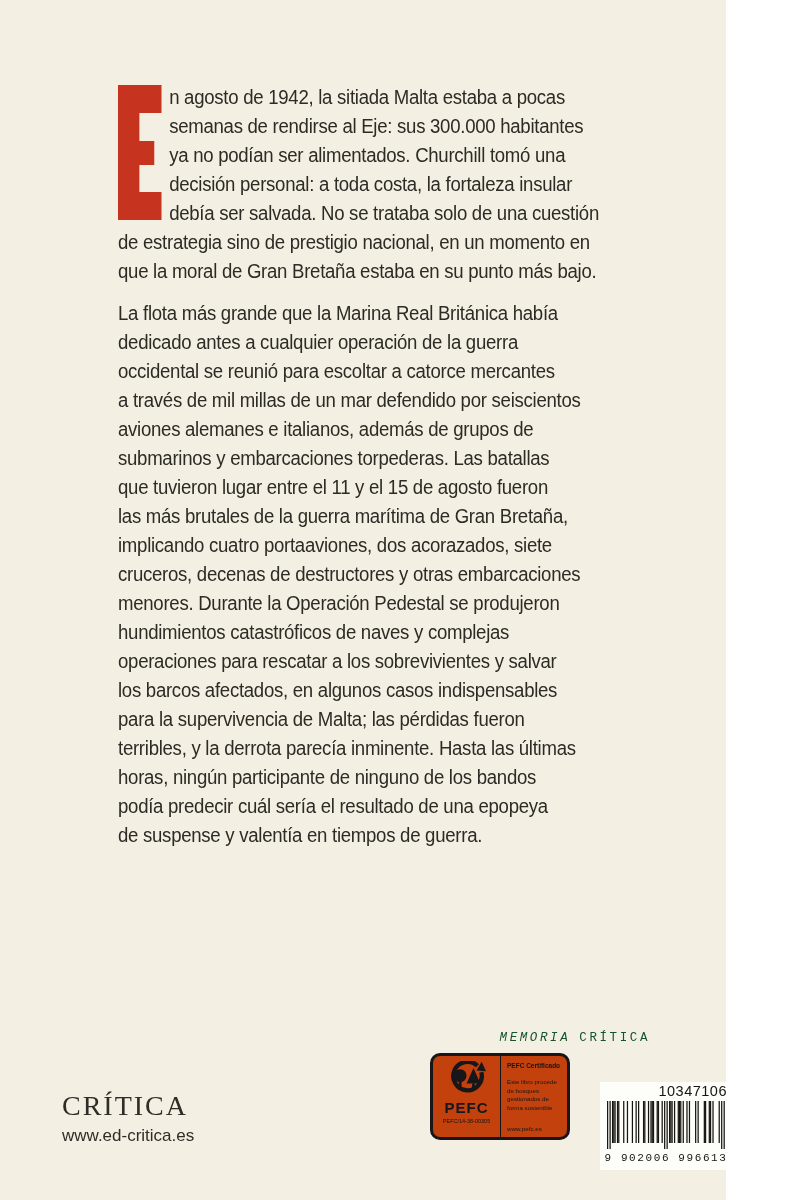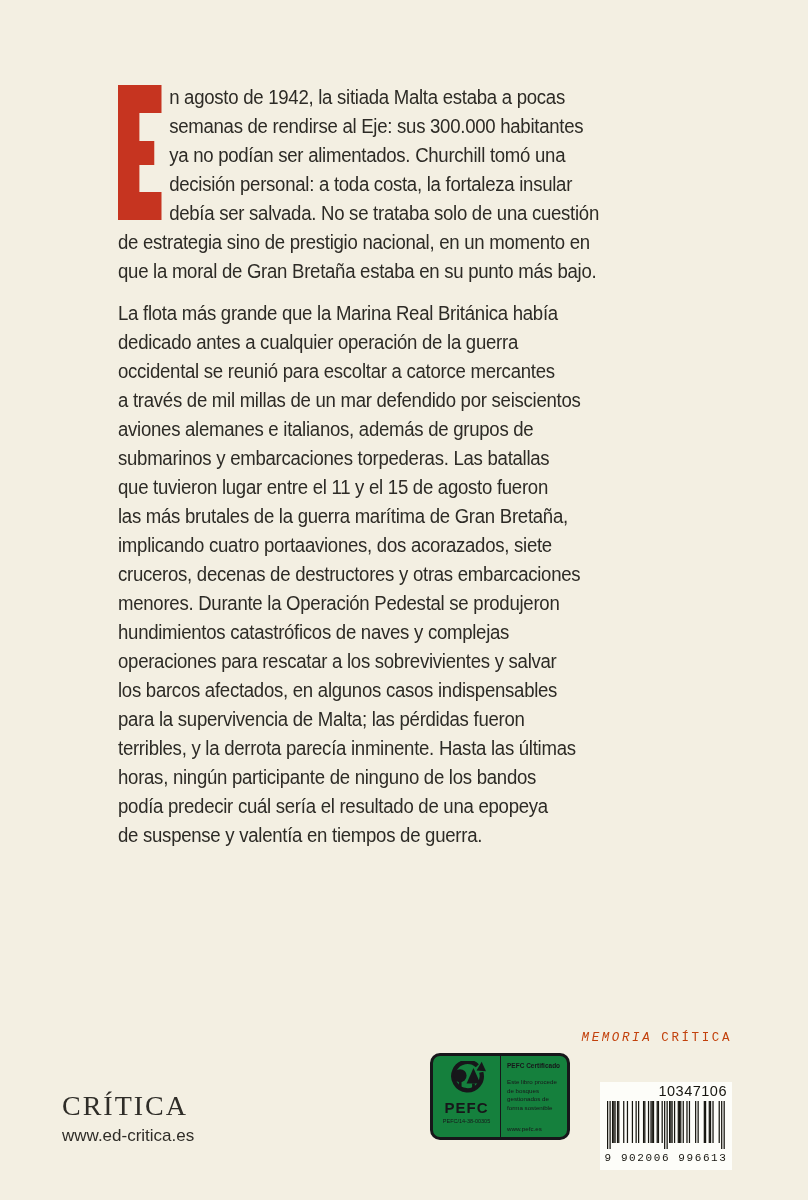--- a/index.html
+++ b/index.html
@@ -1,18 +1,18 @@
 <!DOCTYPE html>
 <html><head>
 <meta charset="utf-8">
 <style>
   html,body{margin:0;padding:0;}
   .page{
     position:relative;
-    width:808px;height:1200px;
+    width:726px;height:1200px;
     background:#f3efe2;
     overflow:hidden;
     font-family:"Liberation Sans",sans-serif;
     color:#2d2b26;
   }
   
   .body-text{
     position:absolute;left:118px;top:83px;width:540px;
     transform:scaleX(0.93);transform-origin:0 0;
   }
@@ -38,21 +38,21 @@
   .publisher{position:absolute;left:62px;top:1090px;}
   .publisher-logo{
     font-family:"Liberation Serif",serif;
     font-size:28px;letter-spacing:2px;color:#2f2d28;
   }
   .publisher-url{font-size:17px;margin-top:4px;color:#2f2d28;}
 
   .pefc-box{
     position:absolute;left:430px;top:1053px;
     width:140px;height:87px;box-sizing:border-box;
-    background:#15803d;
+    background:#c2410c;
     border:3px solid #17161a;border-radius:10px;
     display:flex;
   }
   .pefc-left{
     width:68px;box-sizing:border-box;
     display:flex;flex-direction:column;align-items:center;
     padding:5px 2px 3px 2px;
   }
   .pefc-name{
     font-weight:bold;font-size:15px;letter-spacing:1px;
@@ -66,21 +66,21 @@
     display:flex;flex-direction:column;
     color:#17161a;
   }
   .pefc-title{font-size:6.5px;font-weight:bold;}
   .pefc-desc{font-size:6.2px;line-height:8.6px;margin-top:9px;width:56px;}
   .pefc-url{font-size:6.2px;margin-top:auto;}
 
   .collection{
     position:absolute;right:76px;top:1031px;
     font-family:"Liberation Mono","DejaVu Sans Mono",monospace;
-    font-size:12.5px;letter-spacing:2.6px;color:#c2410c;
+    font-size:12.5px;letter-spacing:2.6px;color:#14532d;
     display:flex;gap:9px;white-space:nowrap;
   }
   .collection .it{font-style:italic;}
 
   .barcode-box{
     position:absolute;left:600px;top:1082px;
     width:132px;height:88px;box-sizing:border-box;
     background:#fdfdf9;
     display:flex;flex-direction:column;align-items:center;
   }

